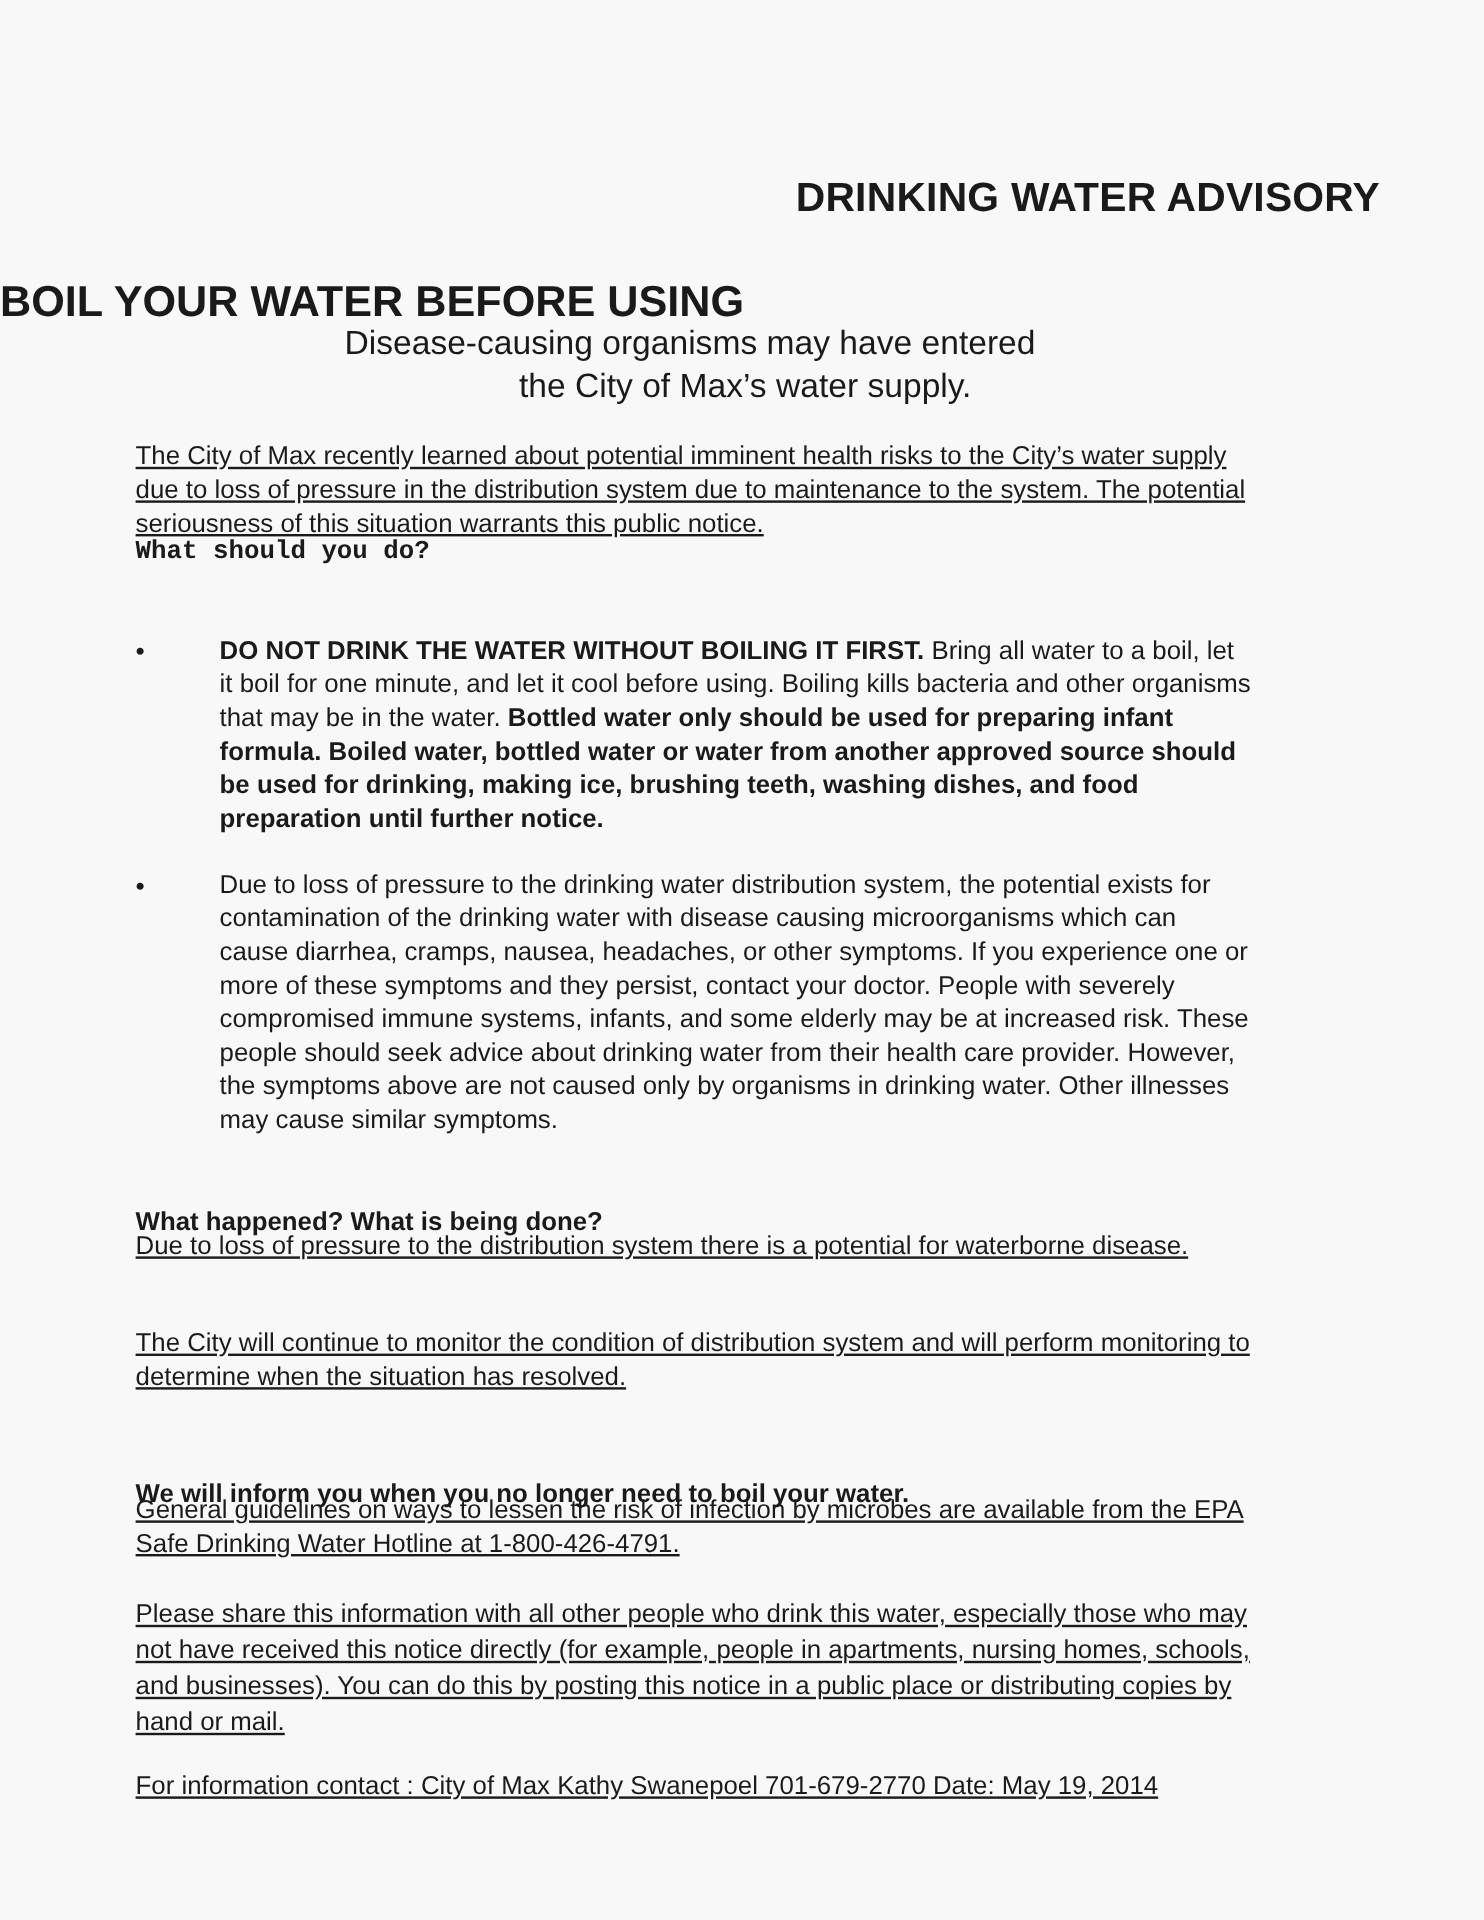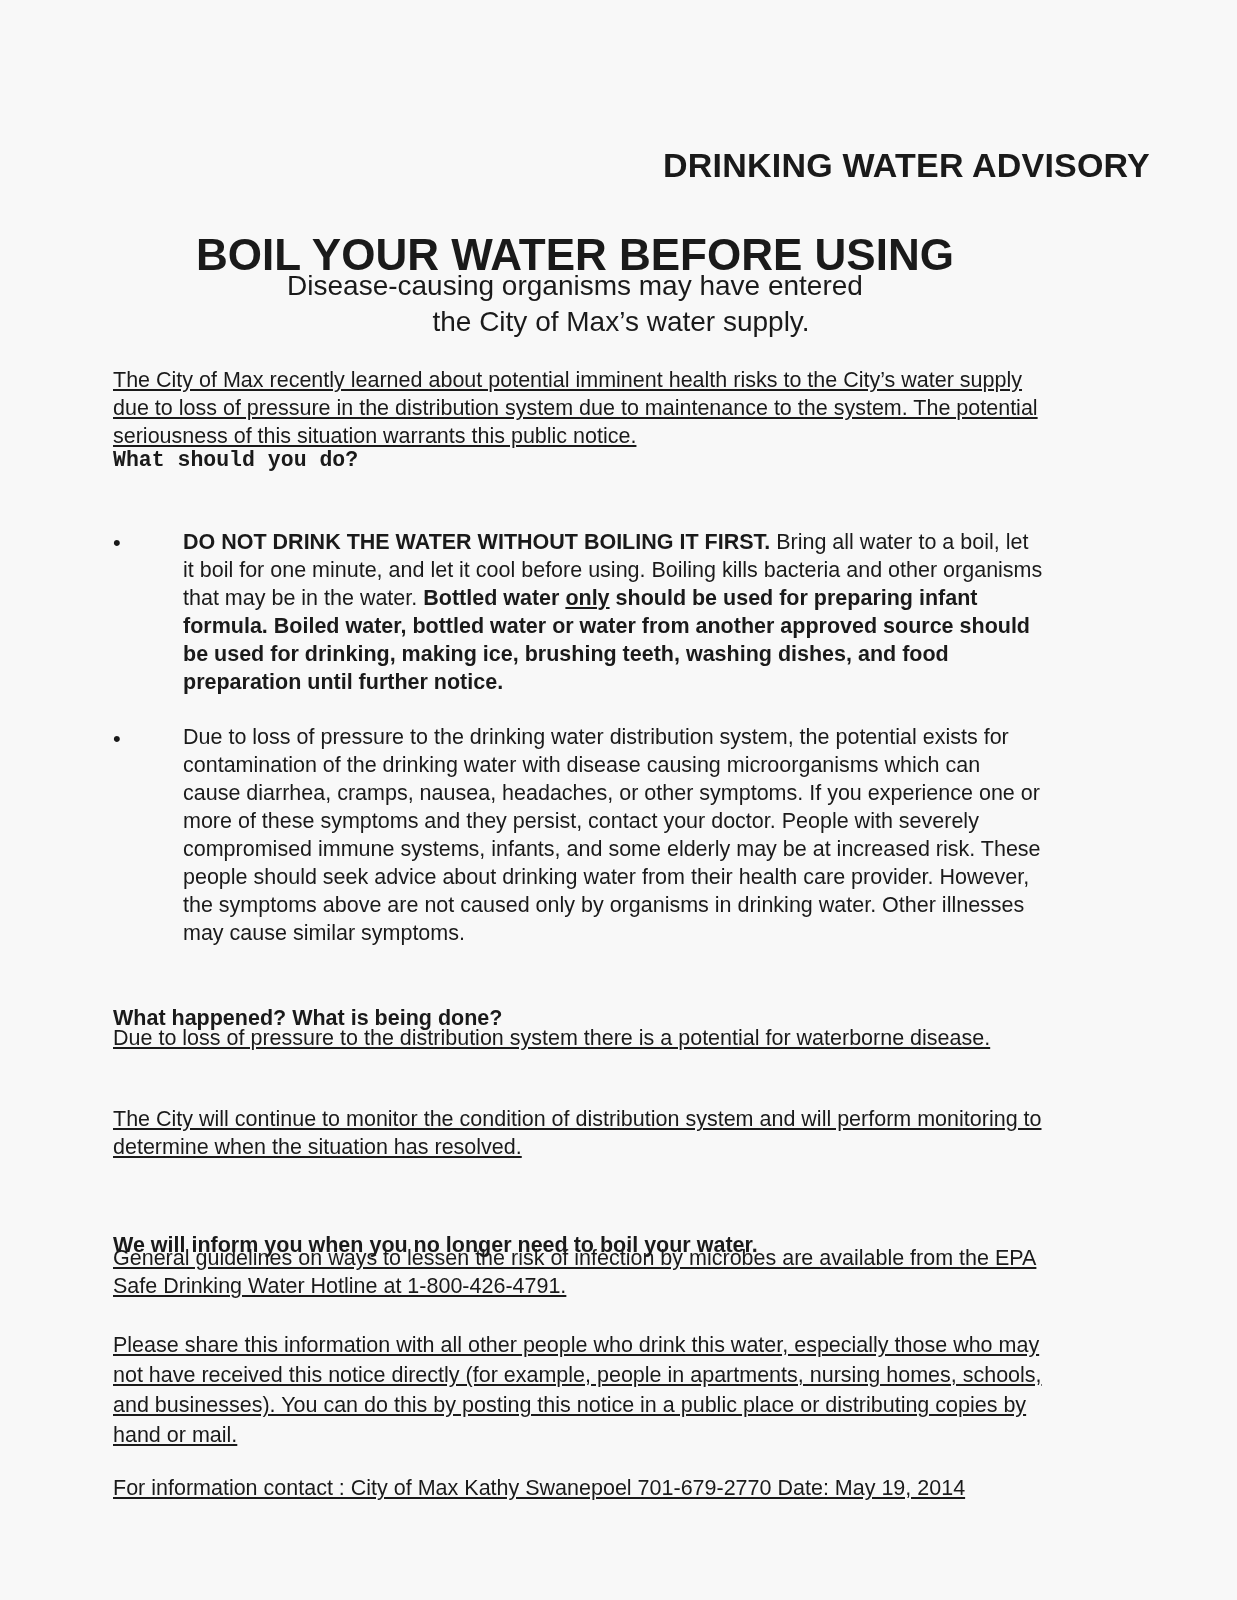--- a/index.html
+++ b/index.html
@@ -26,22 +26,21 @@
       top: 146px;
       text-align: right;
       font-size: 34px;
       font-weight: bold;
       letter-spacing: 0.2px;
     }
     .subtitle {
       position: absolute;
       left: 0; width: 1150px;
       top: 230px;
-      text-align: center;
-      font-size: 44px;
+      font-size: 36px;
       font-weight: bold;
     }
     .subline {
       position: absolute;
       left: 0; width: 1150px;
       text-align: center;
       font-size: 28px;
     }
     .para {
       position: absolute;
@@ -63,21 +62,21 @@
       font-size: 22px;
     }
     .bullet-text {
       position: absolute;
       left: 183px;
       width: 860px;
       font-size: 21.5px;
       line-height: 28px;
     }
     .b { font-weight: bold; }
-    .u { text-decoration: underline; }
+    .u { }
   </style>
 </head>
 <body>
 
 <div class="page">
 
   <div class="title">DRINKING WATER ADVISORY</div>
 
   <div class="subtitle">BOIL YOUR WATER BEFORE USING</div>
 

